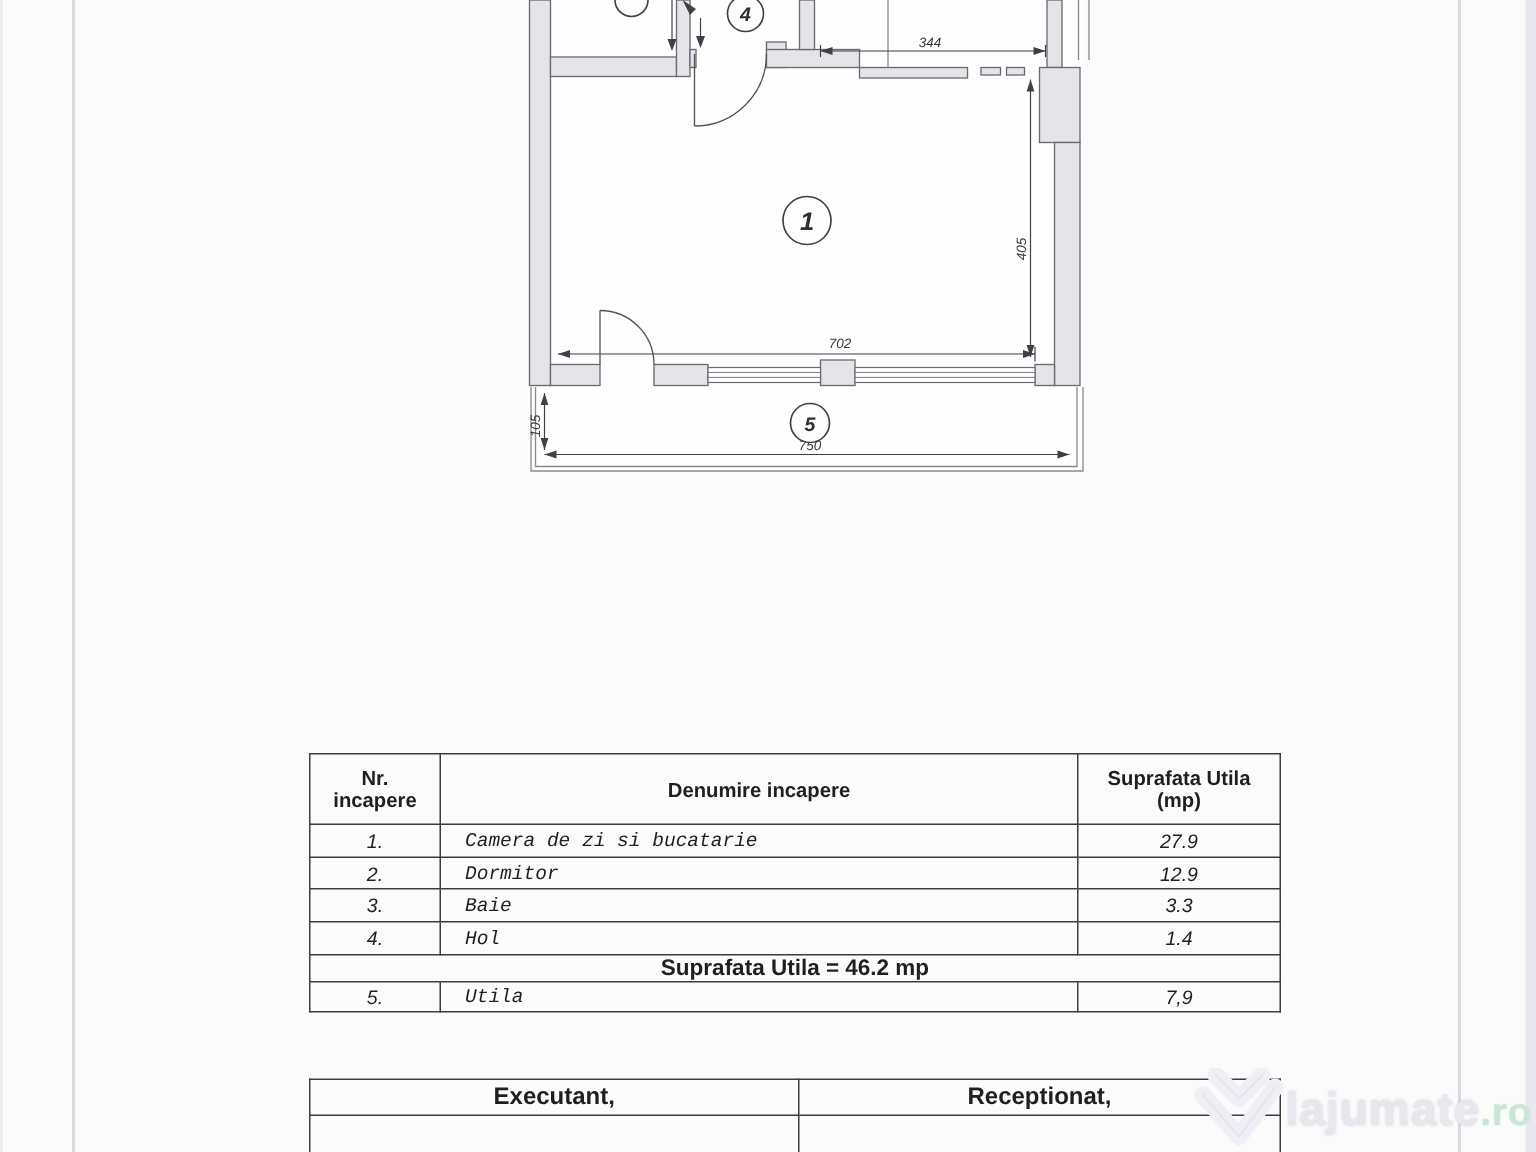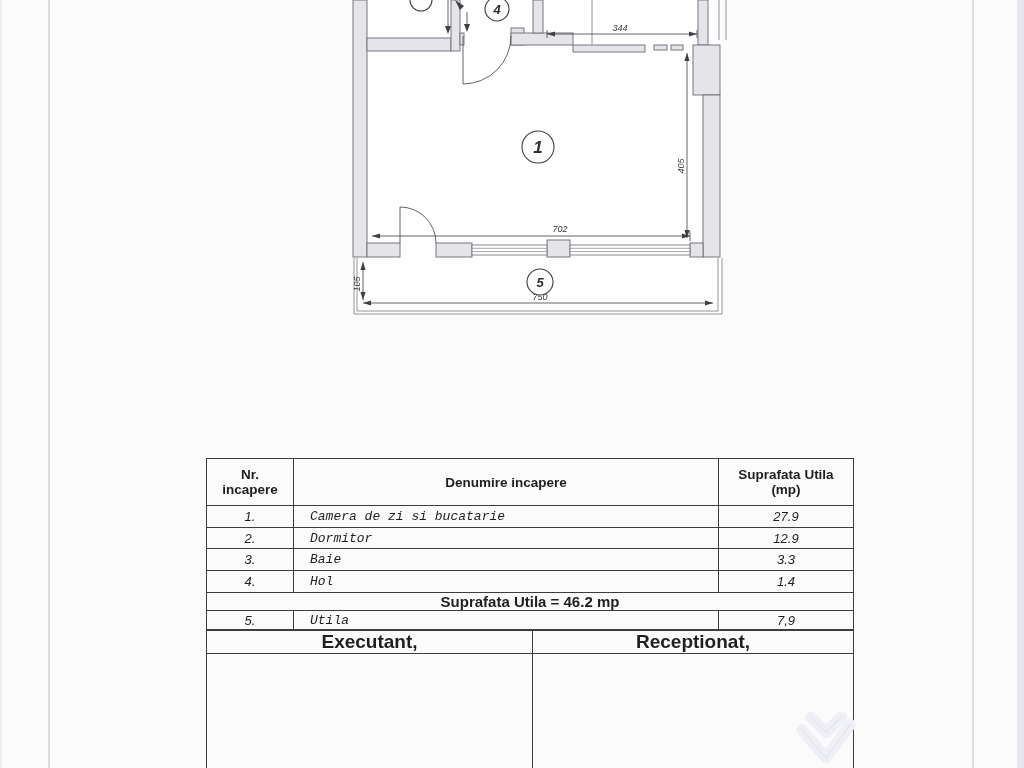--- a/index.html
+++ b/index.html
@@ -23,29 +23,29 @@
   .dimtext{font:italic 9px "Liberation Sans", sans-serif;fill:#38383d;}
   .roomcircle{fill:#fdfdfe;stroke:#3f3f45;stroke-width:1.1;}
   .roomnum{font:italic 600 13px "Liberation Sans", sans-serif;fill:#2e2e33;text-anchor:middle;}
   .roomnum-big{font:italic 600 17px "Liberation Sans", sans-serif;fill:#2e2e33;text-anchor:middle;}
   .doorline{stroke:#55555c;stroke-width:.9;fill:none;}
   .glass{fill:#ffffff;stroke:#6b6b73;stroke-width:.8;}
   .glassline{stroke:#6b6b73;stroke-width:.6;}
 
   
   #areas{position:absolute;left:206px;top:458px;width:647px;color:#1f1f22;}
-  #areas table{border-collapse:collapse;table-layout:fixed;width:647px;}
+  #areas table{border-collapse:collapse;table-layout:fixed;width:647px;margin-top:44px;}
   #areas td{border:1.6px solid #3c3c41;padding:0;overflow:hidden;}
   .c-center{text-align:center;}
   .hdr{font-weight:bold;font-size:13.5px;line-height:15px;text-align:center;}
   .rowval{font-style:italic;font-size:13px;}
   .name-cell{padding-left:16px !important;font-family:Liberation Mono, monospace;}
   .sumrow{font-weight:bold;font-size:15px;text-align:center;}
   #sigtable{margin-top:-1.6px;}
-  .sig{font-weight:bold;font-size:19px;text-align:center;}
+  .sig{font-weight:bold;font-size:16px;text-align:center;}
 
   
   #watermark{position:absolute;left:795px;top:712px;width:229px;height:56px;
              display:flex;align-items:center;}
   #wm-text{font-weight:bold;font-size:31px;letter-spacing:.5px;color:#e7e8ee;
            text-shadow:0 0 2px rgba(175,177,188,.55);white-space:nowrap;}
   #wm-tld{font-size:26px;color:#cbe6d4;text-shadow:0 0 1px rgba(170,205,185,.5);}
 </style>
 </head>
 <body>
@@ -220,15 +220,16 @@
     </tbody>
       </table>
   </div>
 
   <div id="watermark">
     <svg width="62" height="56" viewBox="0 0 46 44">
       <path d="M11,4 L23,16 L35,4" fill="none" stroke="#eff0f5" stroke-width="9" stroke-linecap="round" stroke-linejoin="round"></path>
       <path d="M4,14 L23,36 L42,10" fill="none" stroke="#eff0f5" stroke-width="9" stroke-linecap="round" stroke-linejoin="round"></path>
       <path d="M11,4 L23,16 L35,4 M4,14 L23,36 L42,10" fill="none" stroke="#dfe0e8" stroke-width="1" stroke-linecap="round" stroke-linejoin="round" opacity=".7"></path>
     </svg>
+    <span id="wm-text"><span>lajumate</span><span id="wm-tld">.ro</span></span>
   </div>
 
 </div>
 
 </body></html>

